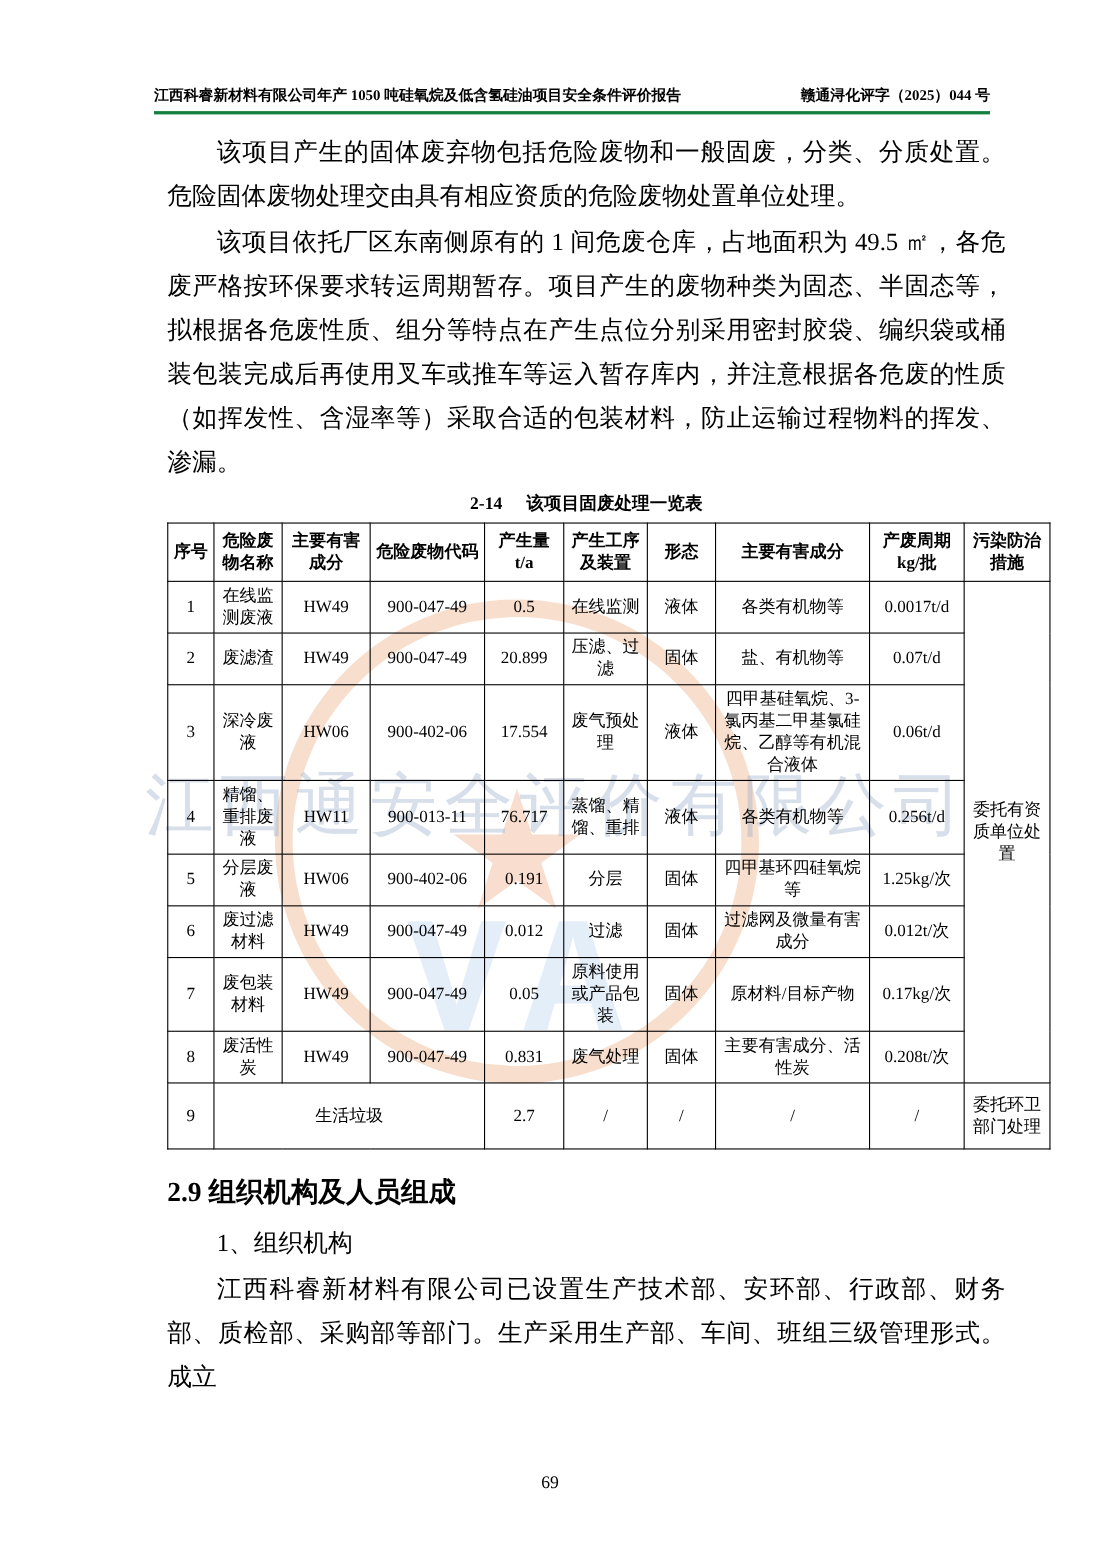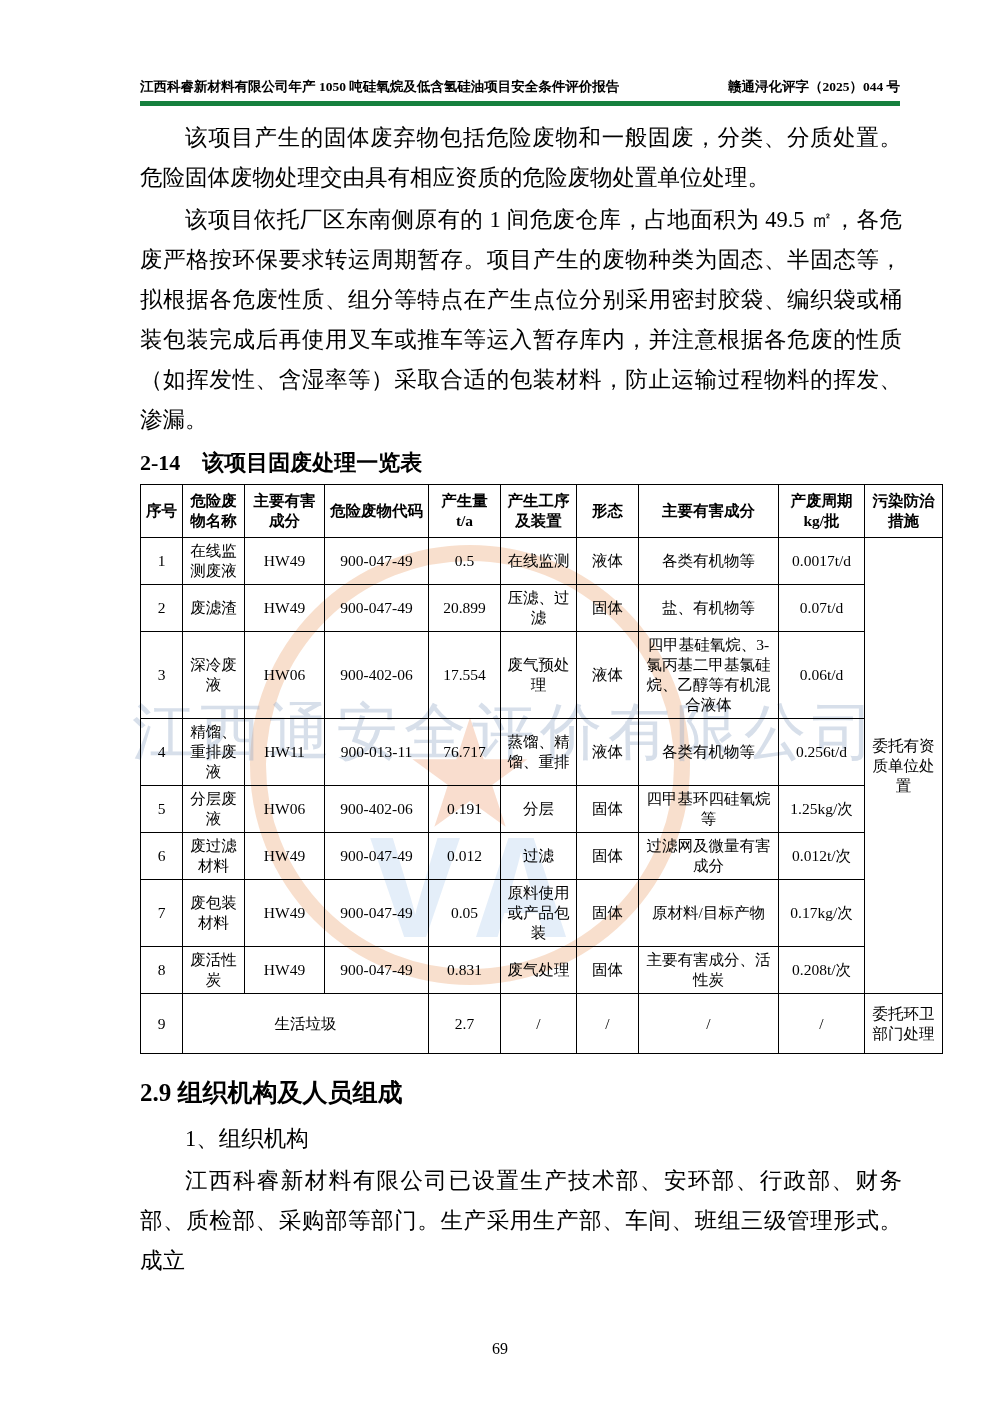--- a/index.html
+++ b/index.html
@@ -65,42 +65,43 @@
   
   .header {
     position: absolute;
     left: 140px; top: 78px;
     width: 760px;
     display: flex;
     justify-content: space-between;
     align-items: flex-end;
     font-size: 13.5px;
     padding-bottom: 5px;
-    border-bottom: 5px solid #15803d;
+    border-bottom: 3px solid #15803d;
     z-index: 10;
   }
   .header-left { font-weight: bold; }
   .header-right { font-weight: bold; padding-left: 48px; }
   
   .content {
     position: absolute;
-    left: 140px; top: 118px;
+    left: 152px; top: 118px;
     width: 762px;
     z-index: 10;
   }
   p.para {
     margin: 0 0 2px 0;
     font-size: 22.5px;
     line-height: 40px;
     text-indent: 2em;
     text-align: justify;
     text-justify: inter-ideograph;
   }
   .tbl-title {
-    font-size: 22px;
+    text-align: center;
+    font-size: 16px;
     font-weight: bold;
     margin: 8px 0 6px 0;
   }
   .tbl-title .num { margin-right: 22px; }
   
   table.waste {
     border-collapse: collapse;
     width: 762px;
     table-layout: fixed;
     font-size: 15.5px;

